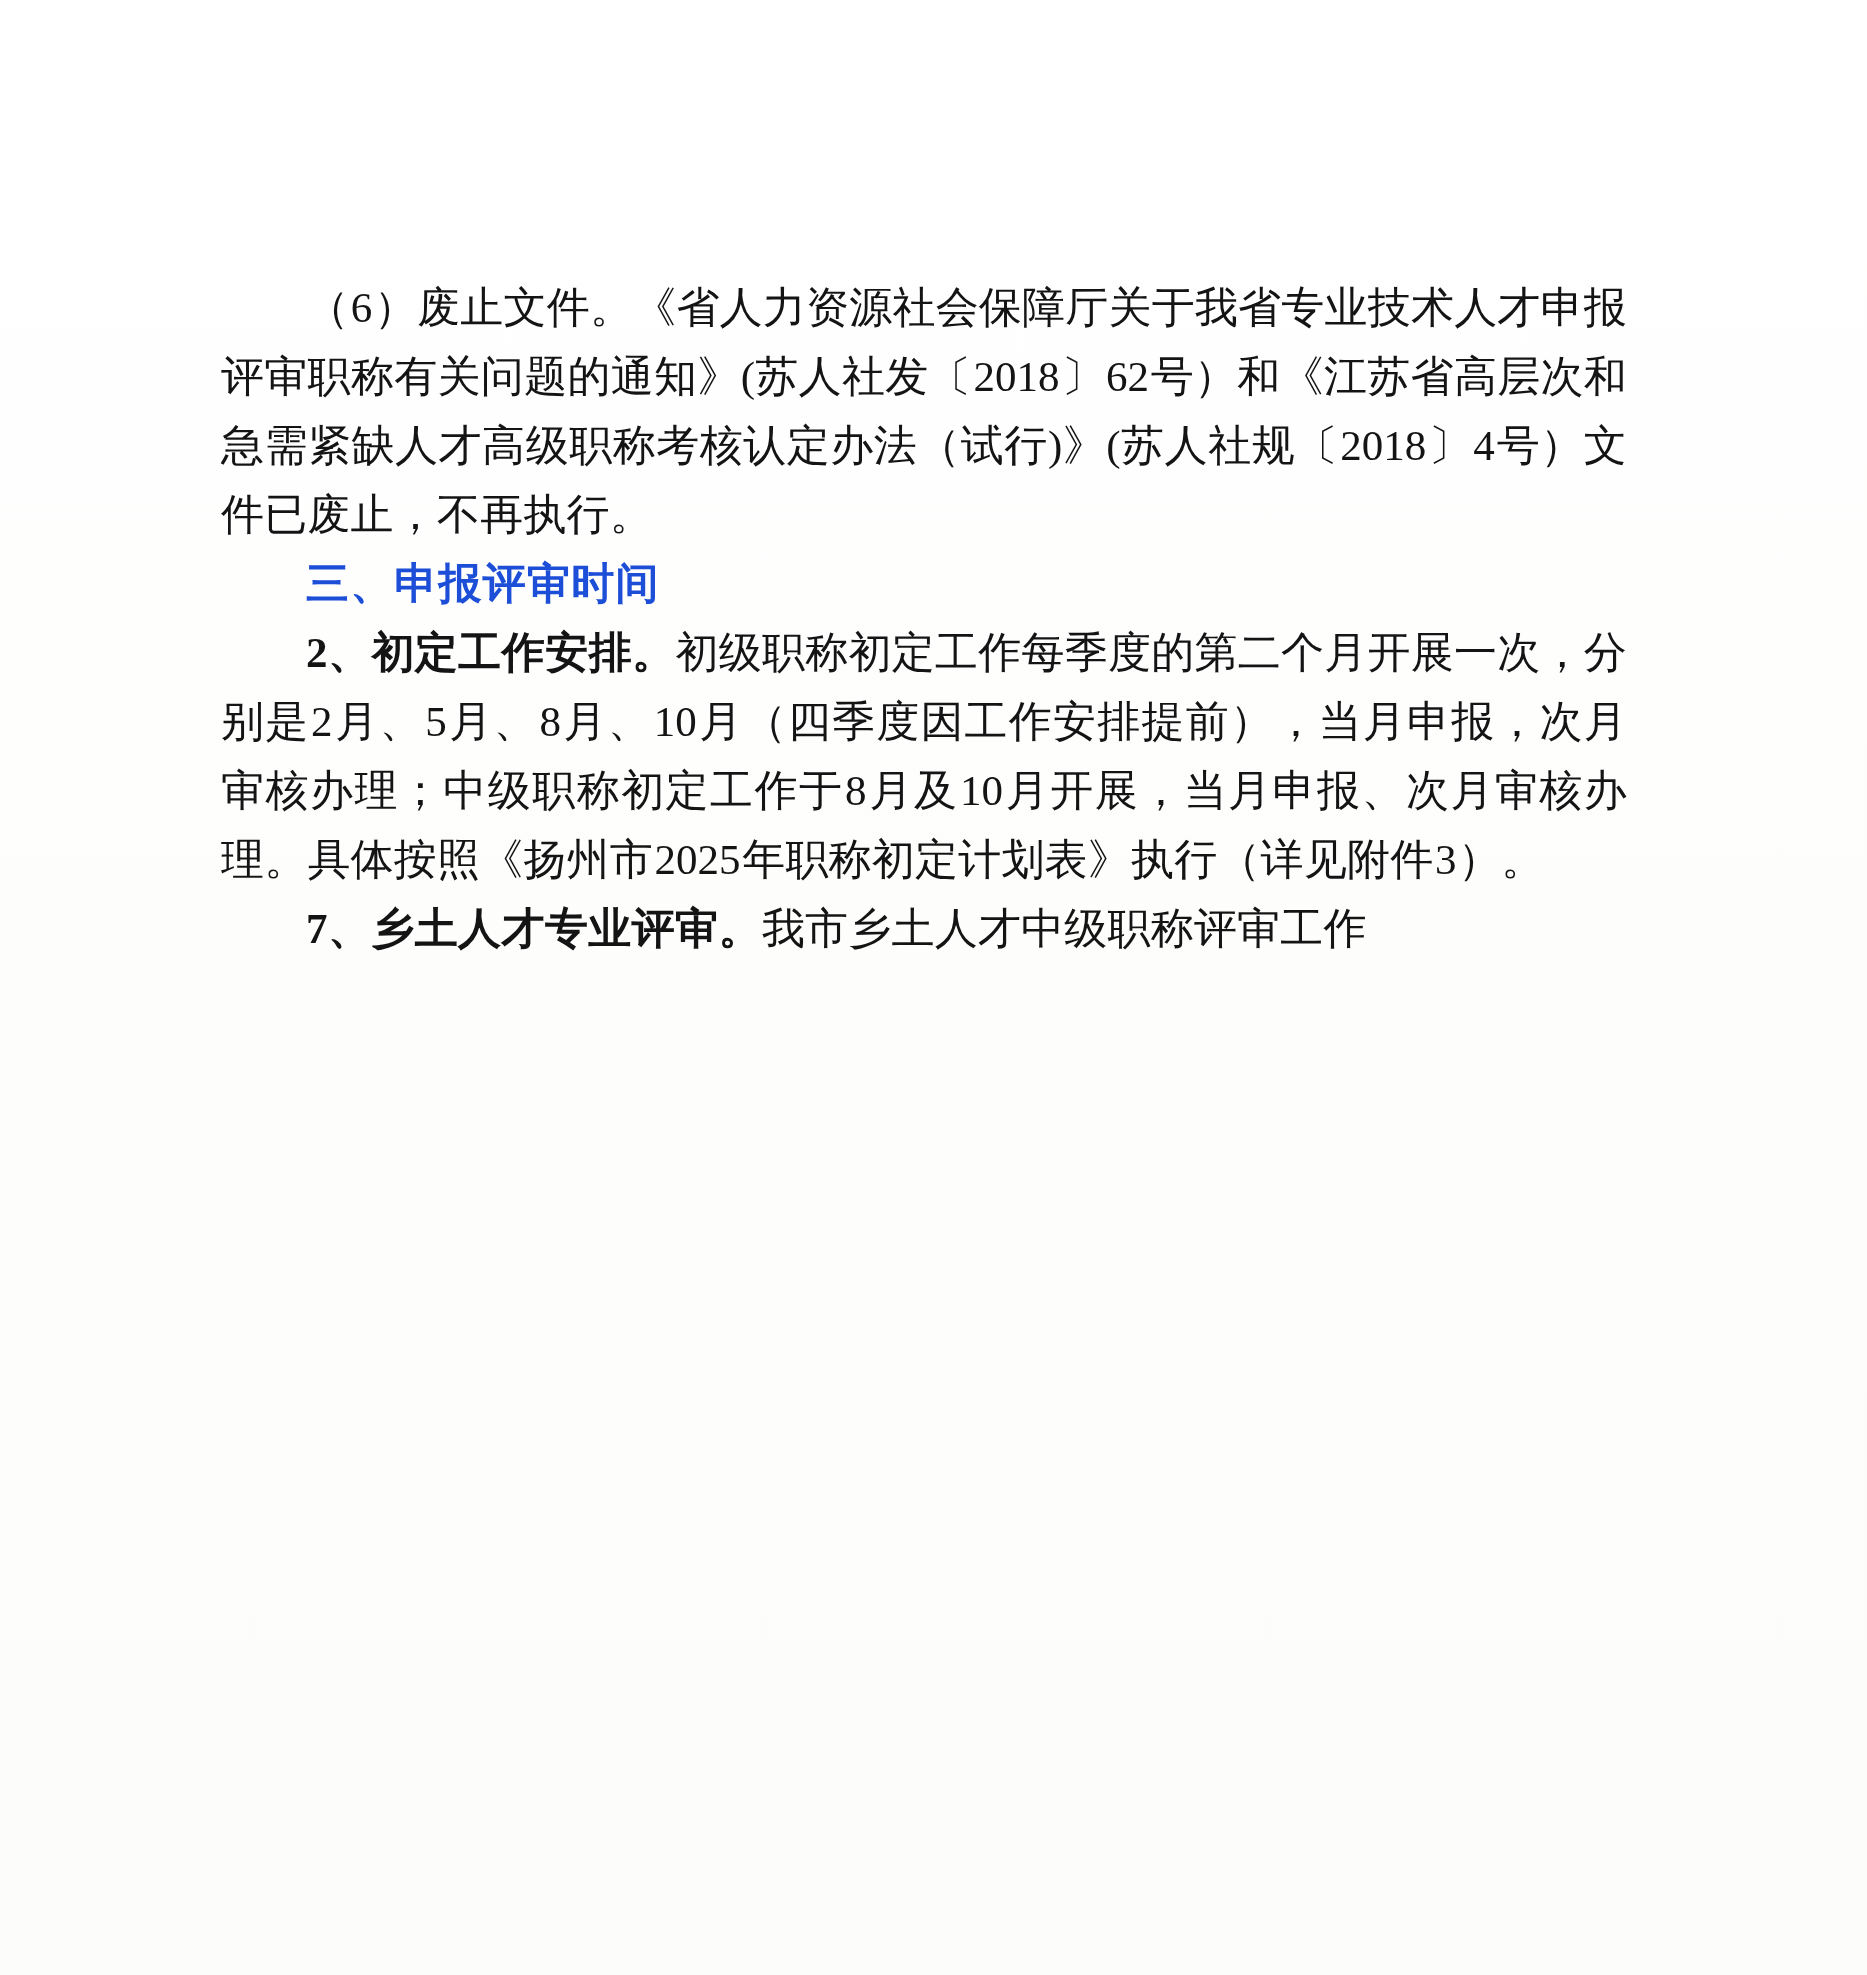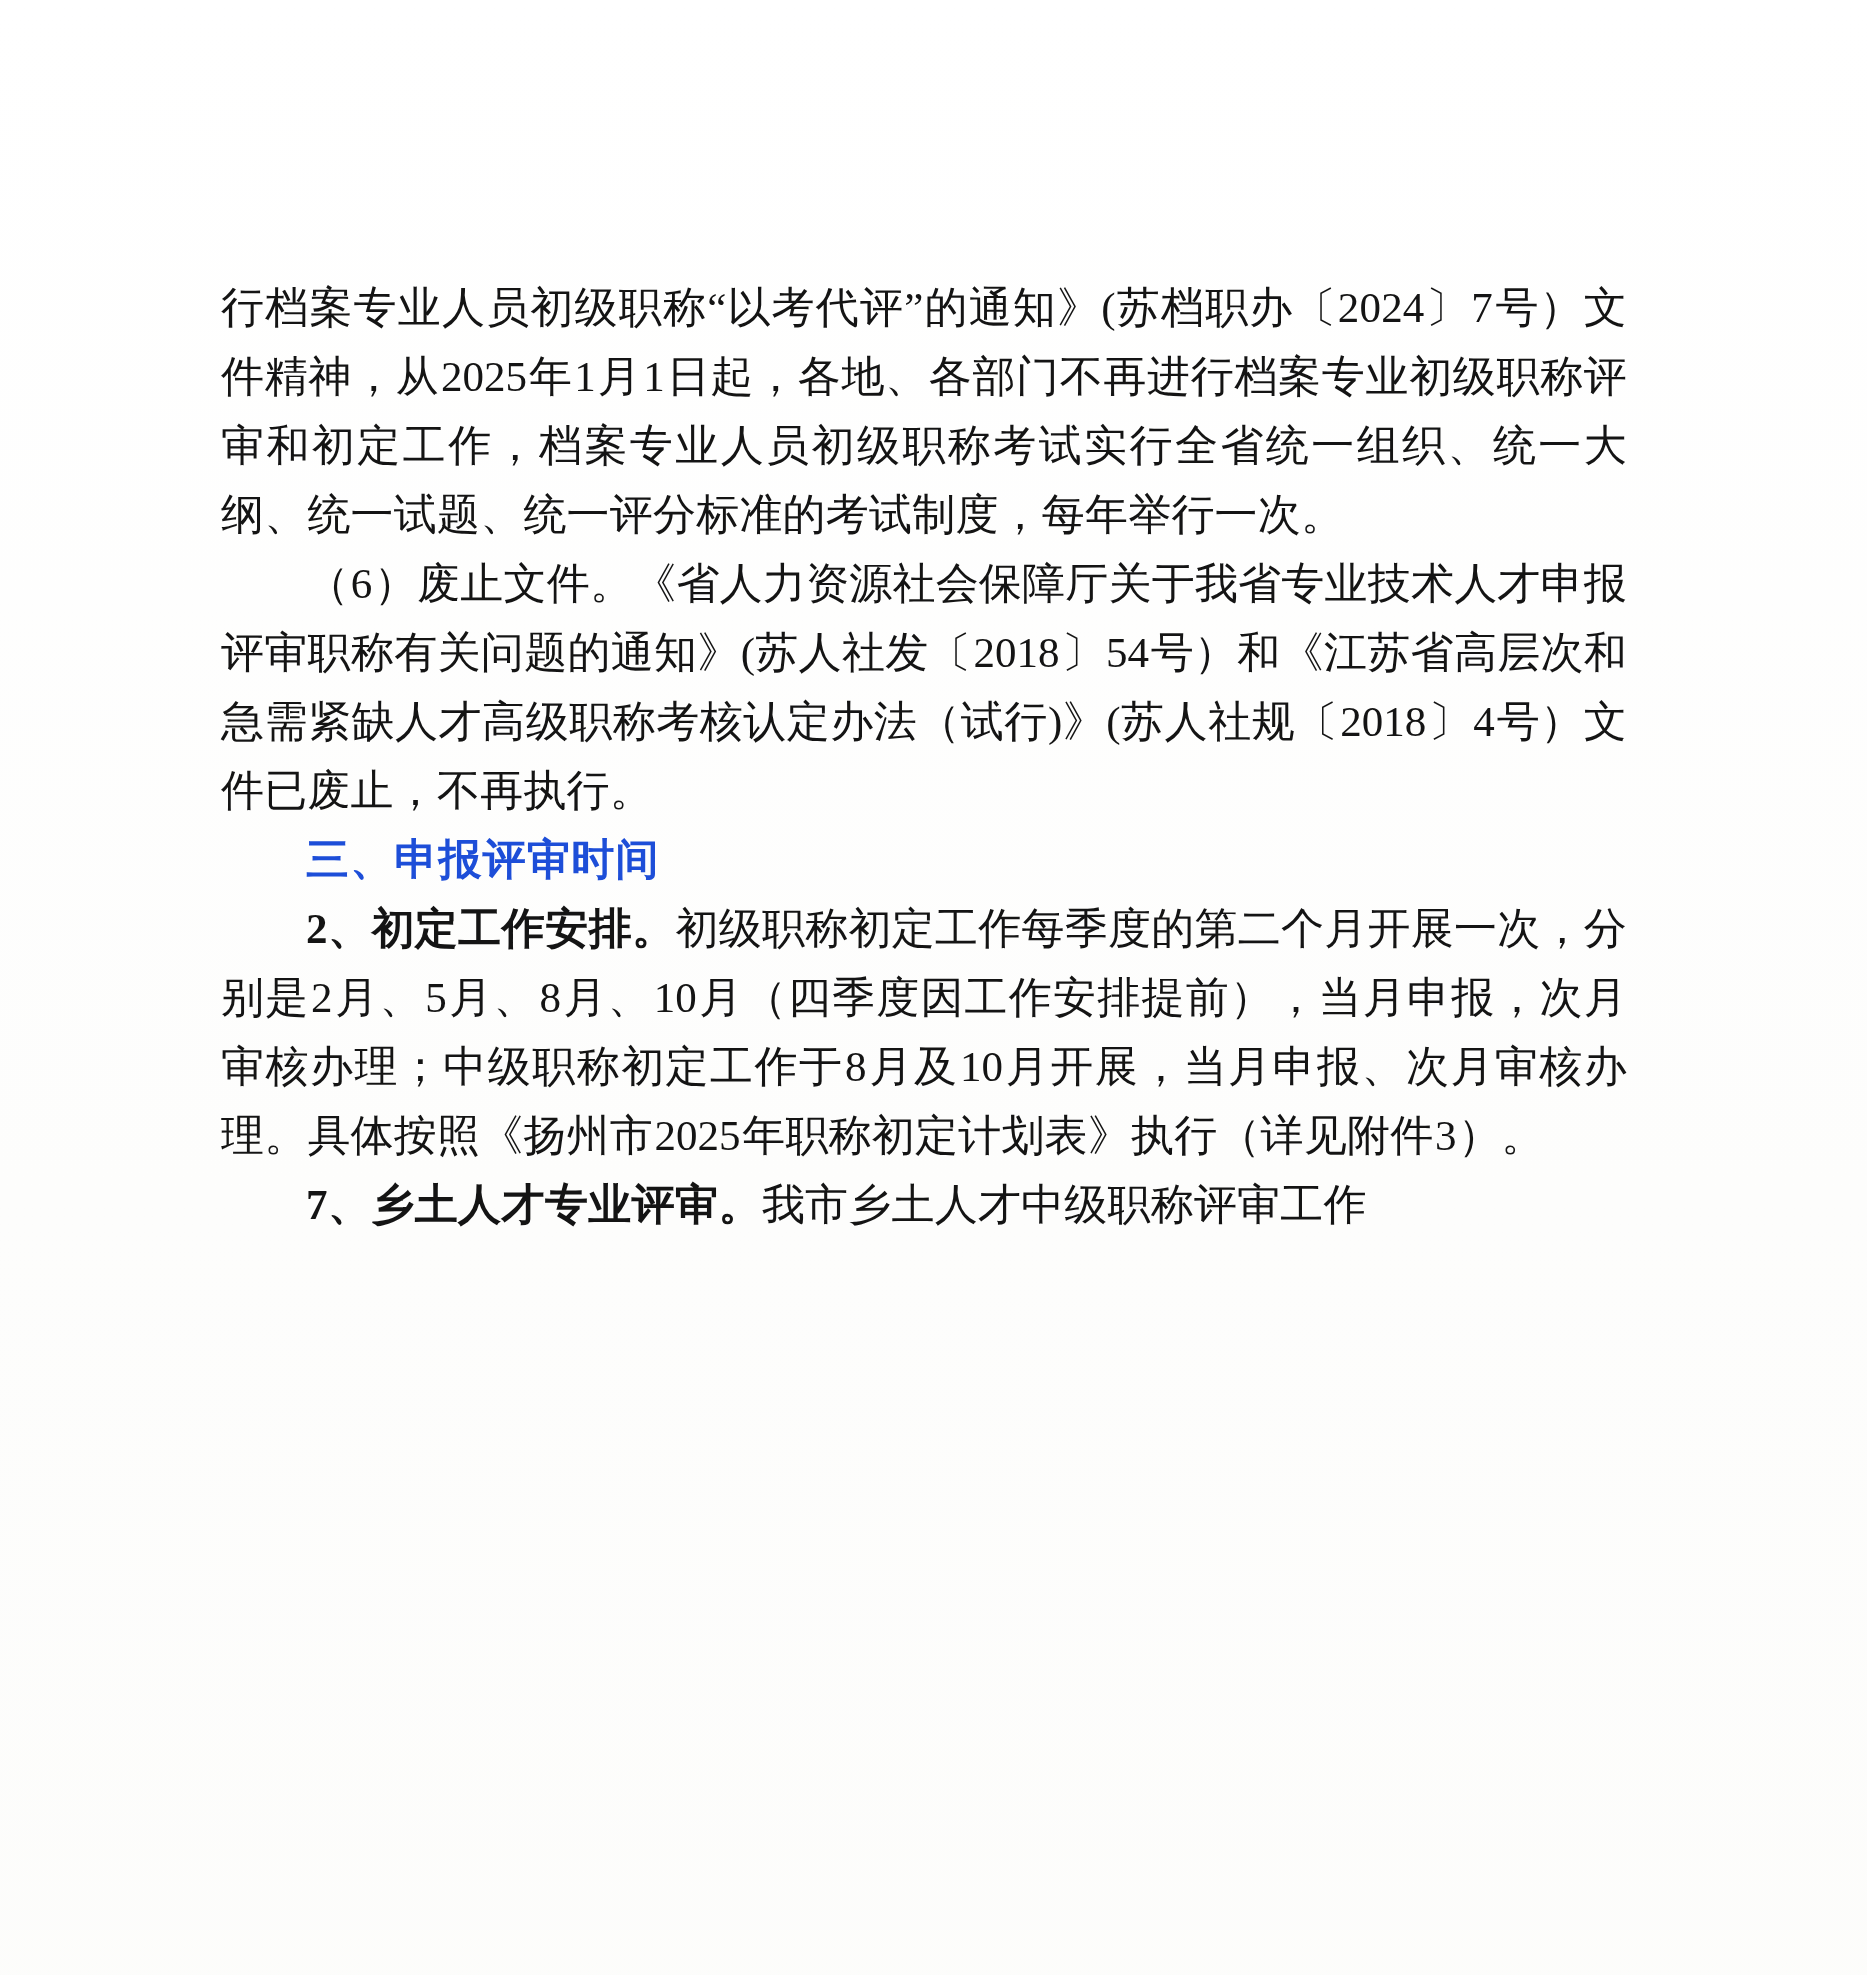--- a/index.html
+++ b/index.html
@@ -83,23 +83,22 @@
   }
 </style>
 </head>
 <body>
 
 <div id="page">
   <div id="paper-tint"></div>
 
   <div id="text-body">
 
-    <p class="para">行档案专业人员初级职称“以考代评”的通知》(苏档职办〔2024〕<span class="latin">7</span>号）文件精神，从<span class="latin">2025</span>年<span class="latin">1</span>月<span class="latin">1</span>日起，各地、各部门不再进行档案专业初级职称评审和初定工作，档案专业人员初级职称考试实行全省统一组织、统一大纲、统一试题、统一评分标准的考试制度，每年举行一次。</p>
 
-    <p class="para indent">（<span class="latin">6</span>）废止文件。《省人力资源社会保障厅关于我省专业技术人才申报评审职称有关问题的通知》(苏人社发〔<span class="latin">2018</span>〕<span class="latin">54</span>号）和《江苏省高层次和急需紧缺人才高级职称考核认定办法（试行)》(苏人社规〔<span class="latin">2018</span>〕<span class="latin">4</span>号）文件已废止，不再执行。</p>
+    <p class="para indent">（<span class="latin">6</span>）废止文件。《省人力资源社会保障厅关于我省专业技术人才申报评审职称有关问题的通知》(苏人社发〔<span class="latin">2018</span>〕<span class="latin">62</span>号）和《江苏省高层次和急需紧缺人才高级职称考核认定办法（试行)》(苏人社规〔<span class="latin">2018</span>〕<span class="latin">4</span>号）文件已废止，不再执行。</p>
 
     <h2 class="section-heading">三、申报评审时间</h2>
 
 
     <p class="para indent"><span class="lead">2、初定工作安排。</span>初级职称初定工作每季度的第二个月开展一次，分别是<span class="latin">2</span>月、<span class="latin">5</span>月、<span class="latin">8</span>月、<span class="latin">10</span>月（四季度因工作安排提前），当月申报，次月审核办理；中级职称初定工作于<span class="latin">8</span>月及<span class="latin">10</span>月开展，当月申报、次月审核办理。具体按照《扬州市<span class="latin">2025</span>年职称初定计划表》执行（详见附件<span class="latin">3</span>）。</p>
 
     <p class="para indent"><span class="lead">7、乡土人才专业评审。</span>我市乡土人才中级职称评审工作</p>
 
   </div>
 

